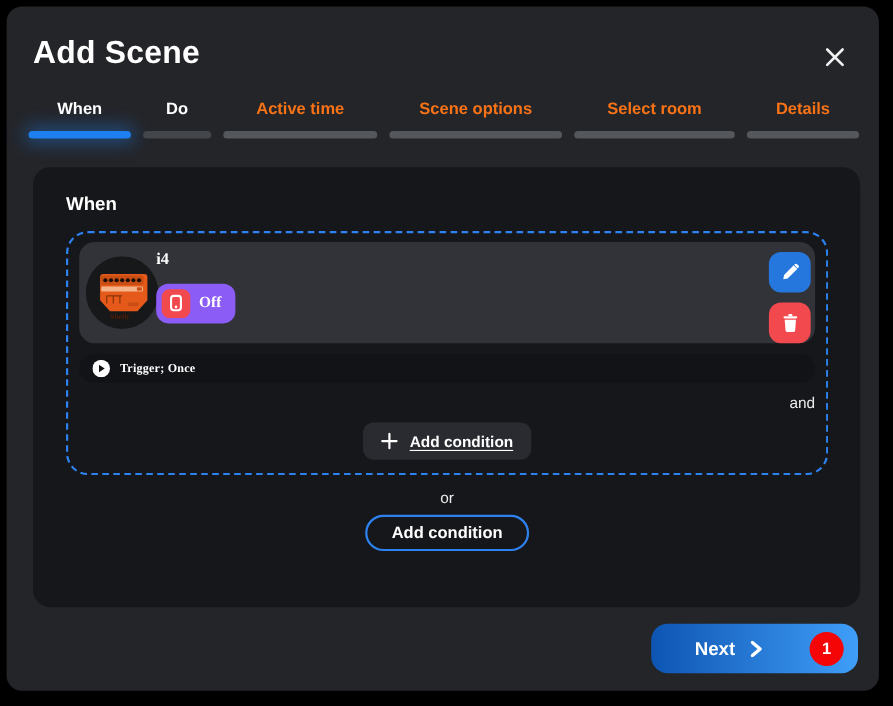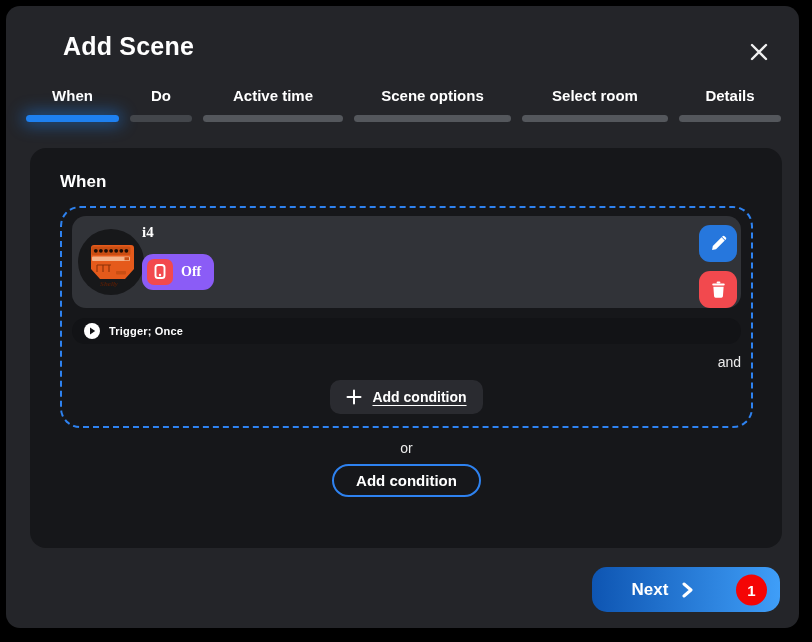--- a/index.html
+++ b/index.html
@@ -7,36 +7,36 @@
     width:812px;height:642px;background:#000;overflow:hidden;position:relative;
     font-family:"Liberation Sans","DejaVu Sans",sans-serif;
     -webkit-font-smoothing:antialiased;
   }
   .dialog{
     position:absolute;left:6px;top:6px;width:793px;height:622px;
     background:#242529;border-radius:14px;
   }
   
   .dlg-header{position:relative;padding:26px 30px 0 24px;}
-  .dlg-title{color:#fff;font-size:25px;font-weight:bold;letter-spacing:.2px;margin-left:33px;}
+  .dlg-title{color:#fff;font-size:29px;font-weight:bold;letter-spacing:.2px;}
   .close-btn{
     position:absolute;right:24px;top:30px;width:32px;height:32px;
     background:transparent;border:none;cursor:pointer;padding:0;
     display:flex;align-items:center;justify-content:center;
   }
   
   .tabs{display:flex;gap:11px;padding-left:20px;margin-top:26px;}
   .tab{display:flex;flex-direction:column;align-items:center;gap:11px;cursor:pointer;}
   .tab:nth-child(1){width:93px}
   .tab:nth-child(2){width:62px}
   .tab:nth-child(3){width:140px}
   .tab:nth-child(4){width:157px}
   .tab:nth-child(5){width:146px}
   .tab:nth-child(6){width:102px}
-  .tab-label{font-size:15px;font-weight:bold;color:#ffffff;white-space:nowrap;}
+  .tab-label{font-size:15px;font-weight:bold;color:#f97316;white-space:nowrap;}
   .tab:nth-child(1) .tab-label,.tab:nth-child(2) .tab-label{color:#fff;}
   .tab-bar{width:100%;height:7px;border-radius:4px;background:#54575c;}
   .tab:nth-child(2) .tab-bar{background:#43464b;}
   .tab:nth-child(1) .tab-bar{
     background:#1e80f0;
     box-shadow:0 0 16px 4px rgba(30,128,240,.45);
   }
   
   .panel{
     position:relative;margin:26px 17px 0 24px;height:400px;
@@ -71,21 +71,21 @@
     width:38px;height:37px;border:none;border-radius:11px;cursor:pointer;
     display:flex;align-items:center;justify-content:center;padding:0;
   }
   .edit-btn{background:#2677dd;}
   .delete-btn{background:#f2494e;}
   
   .trigger-pill{
     margin-top:10px;height:26px;background:#121316;border-radius:13px;
     display:flex;align-items:center;gap:9px;padding:0 12px;cursor:pointer;
   }
-  .trigger-text{color:#fff;font-size:11px;font-weight:bold;letter-spacing:.2px;}
+  .trigger-text{color:#fff;font-size:11px;font-weight:bold;letter-spacing:.2px;font-family:Liberation Serif, serif;}
   .and-row{text-align:right;color:#ececec;font-size:14px;margin:10px 0 10px;}
   .center-row{text-align:center;}
   .add-cond-inner{
     display:inline-flex;align-items:center;gap:10px;border:none;cursor:pointer;
     background:#2a2b30;border-radius:10px;padding:9px 16px;
   }
   .add-cond-inner span{color:#fff;font-size:14px;font-weight:bold;text-decoration:underline;text-underline-offset:3px;}
   .or-row{text-align:center;color:#ececec;font-size:14px;margin:12px 0 8px;}
   .add-cond-outer{
     display:inline-block;background:transparent;border:2px solid #2e82f0;cursor:pointer;

